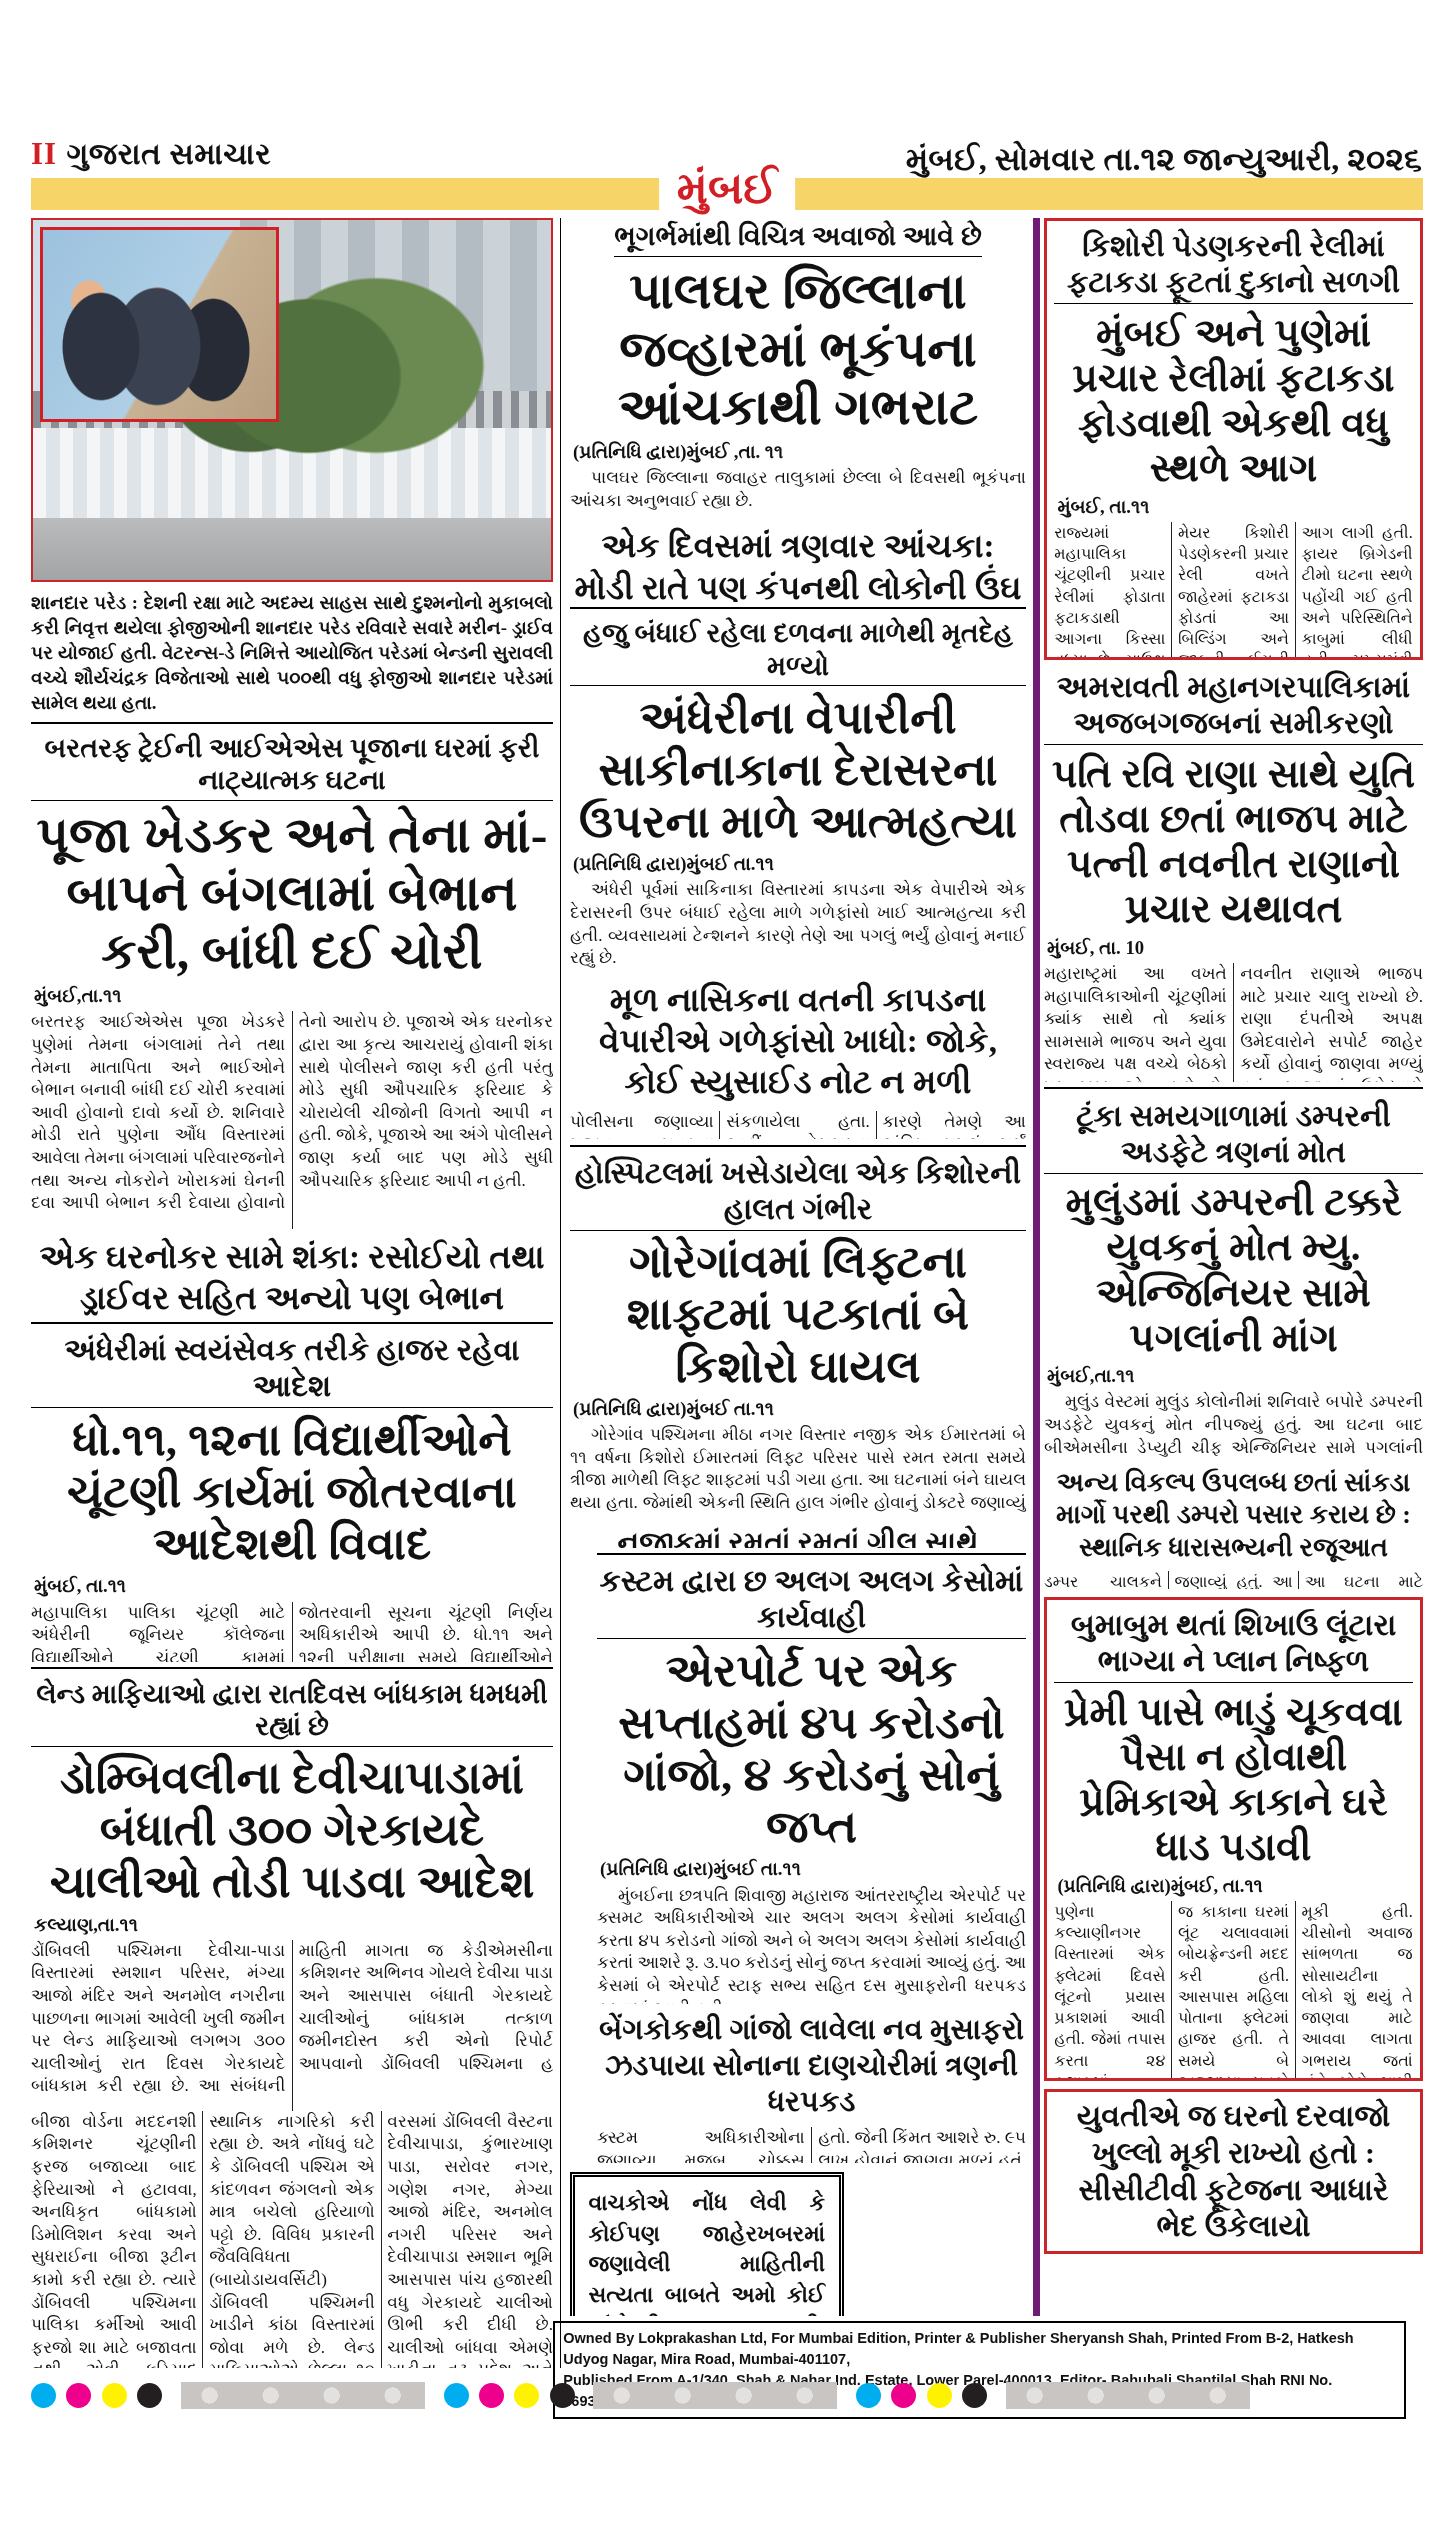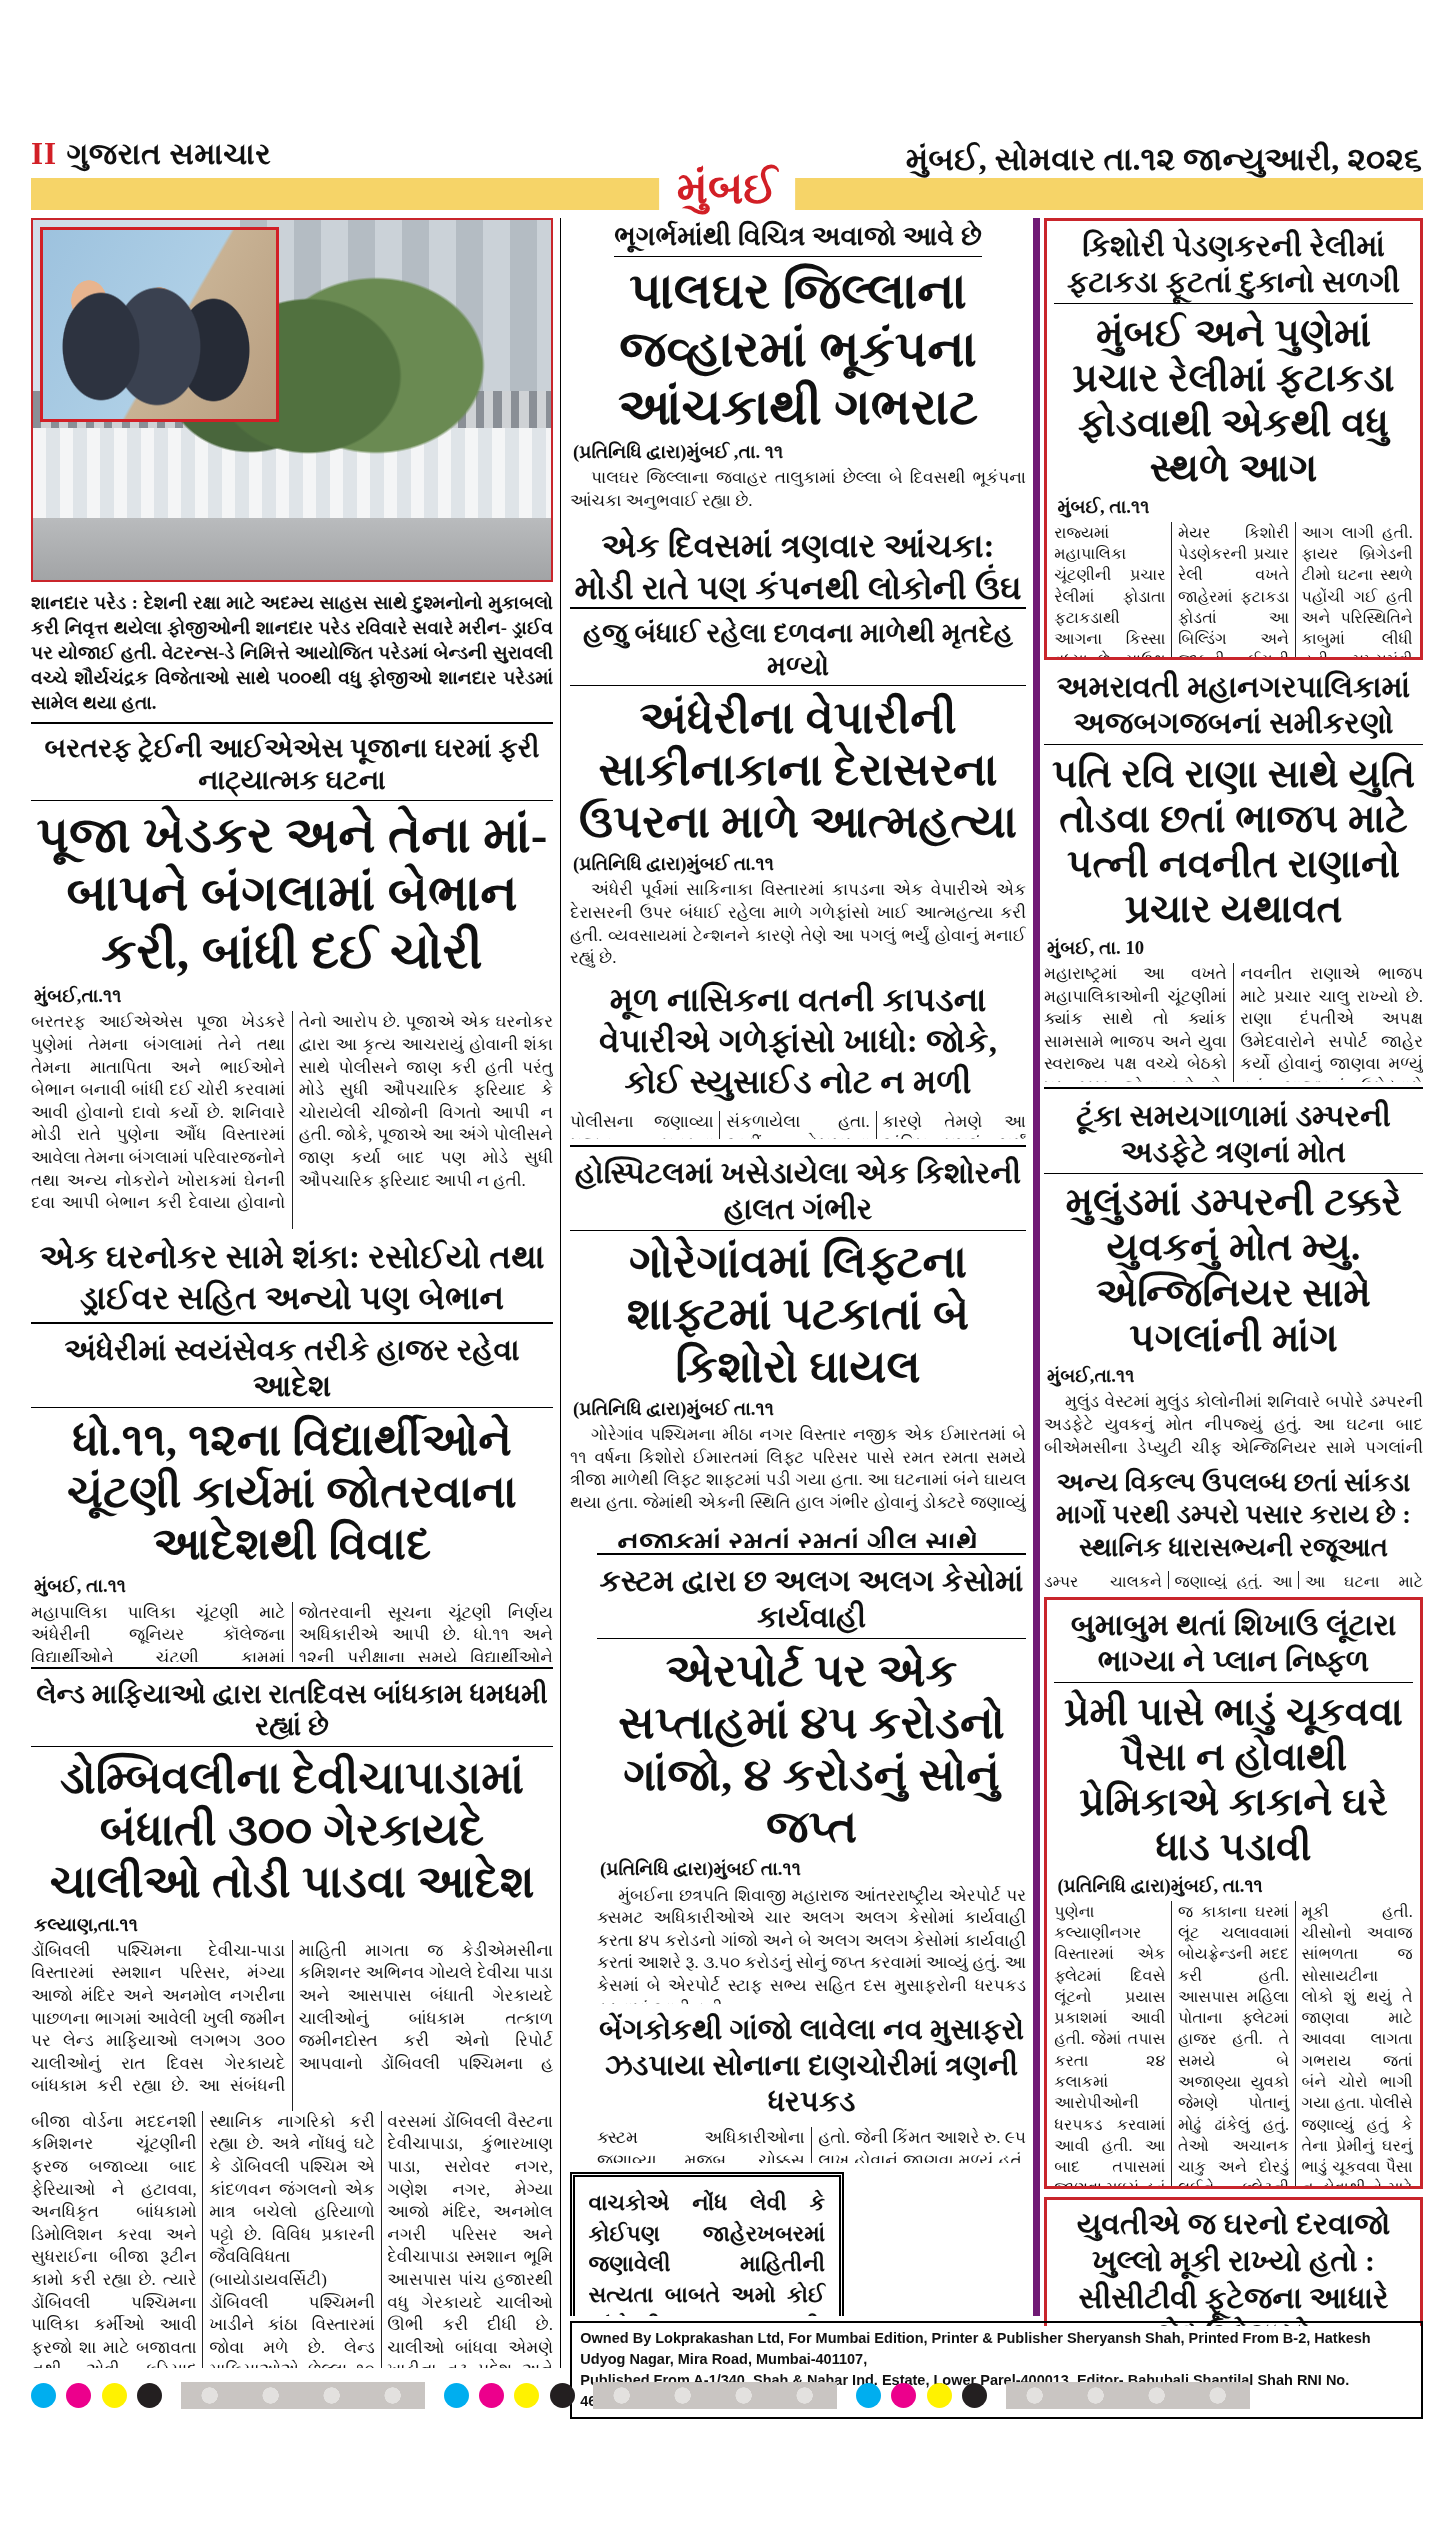--- a/index.html
+++ b/index.html
@@ -60,21 +60,21 @@
     background-size:78px 109px,88px 119px,73px 104px,36px 42px,33px 38px,100% 100%;
     background-position:12% 78%,48% 82%,84% 80%,14% 34%,50% 38%,0 0;}
   .caption{font-size:18.7px;font-weight:bold;line-height:1.34;text-align:justify;margin:8.3px 0 6.2px;}
   
   .redbox{border:3.1px solid #c9252b;box-sizing:border-box;padding:5.2px 7.3px;}
   .disclaimer{border:5.2px double #000;padding:10.4px 13.5px;font-size:22px;font-weight:bold;
               line-height:1.4;text-align:justify;box-sizing:border-box;}
   .red-subhead{border:3.1px solid #c9252b;box-sizing:border-box;padding:6.2px 8.3px;font-size:30px;
                font-weight:bold;text-align:center;line-height:1.22;}
   
-  .publisher{position:absolute;left:570px;top:2321px;width:853px;border:2.6px solid #000;box-sizing:border-box;
+  .publisher{position:absolute;left:553px;top:2321px;width:853px;border:2.6px solid #000;box-sizing:border-box;
              font-family:"Liberation Sans","DejaVu Sans",sans-serif;font-size:14.5px;line-height:1.45;
              padding:5.2px 8.3px;font-weight:bold;}
   .printstrip{position:absolute;left:31px;top:2381px;width:1392px;height:28px;display:flex;
               align-items:center;gap:18.7px;}
   .dotset{display:flex;gap:10.4px;}
   .dot{width:25px;height:25px;border-radius:50%;}
   .graybar{height:27px;width:244px;background-color:#c9c5c2;
            background-image:radial-gradient(circle 8.3px at 28.6px 13.5px,#e3e1df 96%,transparent);
            background-size:61px 27px;background-repeat:repeat-x;}
 </style>
@@ -219,21 +219,21 @@
       <div class="headline h-md">મુલુંડમાં ડમ્પરની ટક્કરે યુવકનું મોત મ્યુ. એન્જિનિયર સામે પગલાંની માંગ</div>
       <div class="byrow">
           <span></span>
         <span>મુંબઈ,તા.૧૧</span>
         </div>
       <div class="lead indent" style="height:68px;overflow:hidden;">મુલુંડ વેસ્ટમાં મુલુંડ કોલોનીમાં શનિવારે બપોરે ડમ્પરની અડફેટે યુવકનું મોત નીપજ્યું હતું. આ ઘટના બાદ બીએમસીના ડેપ્યુટી ચીફ એન્જિનિયર સામે પગલાંની માંગ થઈ છે.</div>
       <div class="subhead s-sm">અન્ય વિકલ્પ ઉપલબ્ધ છતાં સાંકડા માર્ગો પરથી ડમ્પરો પસાર કરાય છે : સ્થાનિક ધારાસભ્યની રજૂઆત</div>
       <div class="body cols3" style="height:171px;overflow:hidden;font-size:16px;">ડમ્પર ચાલકને પોલીસે જામીન પર મુક્ત કરવામાં આવ્યો હતો કારણ કે આ જામીનપાત્ર ગુનો હતો તેવું એક પોલીસ અધિકારીએ જણાવ્યું હતું. આ અકસ્માત અંગે ભાજપના સ્થાનિક ધારાસભ્યએ બીએમસીના ડેપ્યુટી ચીફ એન્જિનિયર નવનાથ ગાડગેને આ ઘટના માટે જવાબદાર ગણાવી તેમને સસ્પેન્ડ કરવાની માંગ કરી હતી. તેમણે દાવો કર્યો હતો કે છેલ્લા કેટલા મહિનામાં બનેલી આ ત્રીજી ઘટના છે. આ પહેલા મુલુંડના અમર નગરમાં એક છોકરીનું ડમ્પરની ટક્કર લાગવાથી મોત થયું હતું. અહીંથી ડમ્પરોની અવરજવર માટે એક વૈકલ્પિક રસ્તો ઉપલબ્ધ છે. પરંતુ તેને વિકસાવવાને બદલે દરરોજ ૩૦૦થી ૪૦૦ ડમ્પરો મુલુંડ કોલોનીના સાંકડા રસ્તાઓ પરથી પસાર થાય છે જે રહેવાસીઓ માટે ગંભીર જોખમ ઊભું કરે છે. સરકારે નિર્દેશ આપ્યો હતો કે આ અંગે તાકીદે પગલાં લેવાય.</div>
     </div>
 
-    <div class="article redbox" style="height:592px;margin-top:8.3px;">
+    <div class="article redbox" style="height:484px;margin-top:8.3px;">
       <div class="kicker k2">બુમાબુમ થતાં શિખાઉ લૂંટારા ભાગ્યા ને પ્લાન નિષ્ફળ</div>
       <div class="headline h-md">પ્રેમી પાસે ભાડું ચૂકવવા પૈસા ન હોવાથી પ્રેમિકાએ કાકાને ઘરે ધાડ પડાવી</div>
       <div class="byrow">
           <span>(પ્રતિનિધિ દ્વારા)</span>
         <span>મુંબઈ, તા.૧૧</span>
         </div>
       <div class="body cols3" style="height:405px;overflow:hidden;font-size:16px;">પુણેના કલ્યાણીનગર વિસ્તારમાં એક ફ્લેટમાં દિવસે લૂંટનો પ્રયાસ પ્રકાશમાં આવી હતી. જેમાં તપાસ કરતા ૨૪ કલાકમાં આરોપીઓની ધરપકડ કરવામાં આવી હતી. આ બાદ તપાસમાં જાણવા મળ્યું હતું કે યુવતીના પ્રેમીનું ઘરનું ભાડું ચૂકવવા પૈસા ન હોવાથી આર્થિક સહાય માટે તેના જ કાકાના ઘરમાં લૂંટ ચલાવવામાં બોયફ્રેન્ડની મદદ કરી હતી. આસપાસ મહિલા પોતાના ફ્લેટમાં હાજર હતી. તે સમયે બે અજાણ્યા યુવકો જેમણે પોતાનું મોઢું ઢાંકેલું હતું. તેઓ અચાનક ચાકુ અને દોરડું લઈને ફ્લેટની અંદર ઘુસી ગયા હતા. આ બંનેને જોતા જ ફરિયાદીએ ચીસાચીસ કરી મૂકી હતી. ચીસોનો અવાજ સાંભળતા જ સોસાયટીના લોકો શું થયું તે જાણવા માટે આવવા લાગતા ગભરાય જતાં બંને ચોરો ભાગી ગયા હતા. પોલીસે જણાવ્યું હતું કે તેના પ્રેમીનું ઘરનું ભાડું ચૂકવવા પૈસા ન હોવાથી તે માટે આ પ્લાન બનાવ્યો હતો. આ બાદ ભત્રીજી પાસેથી તેના પ્રેમી અને તેના સાથીદારોની માહિતી મેળવીને તમામની ધરપકડ કરી હતી. પોલીસે યશની પૂછપરછ કરતા તેણે જણાવ્યું હતું કે તેને પોતાનું ઘરનું ભાડું ચૂકવવા માટે રૂ. ૩૦ હજારની જરૂર હતી.</div>
     </div>
 
     <div class="red-subhead" style="margin-top:8.3px;">યુવતીએ જ ઘરનો દરવાજો ખુલ્લો મૂકી રાખ્યો હતો : સીસીટીવી ફૂટેજના આધારે ભેદ ઉકેલાયો</div>

